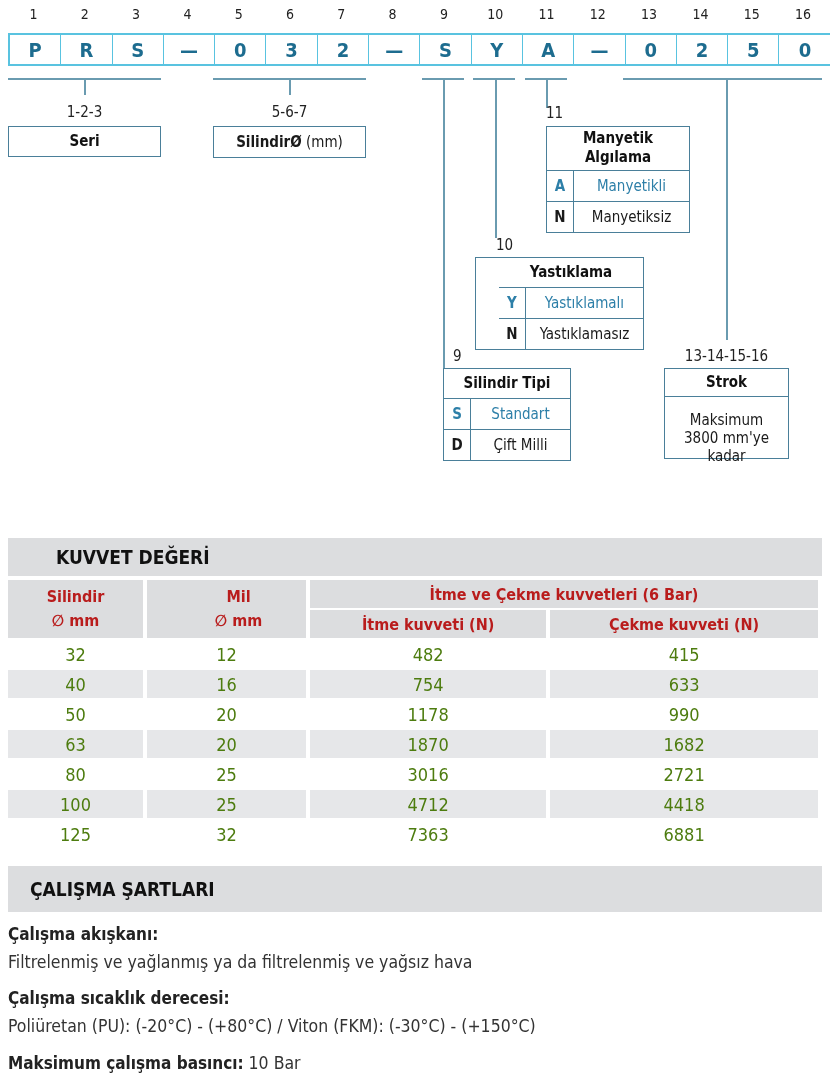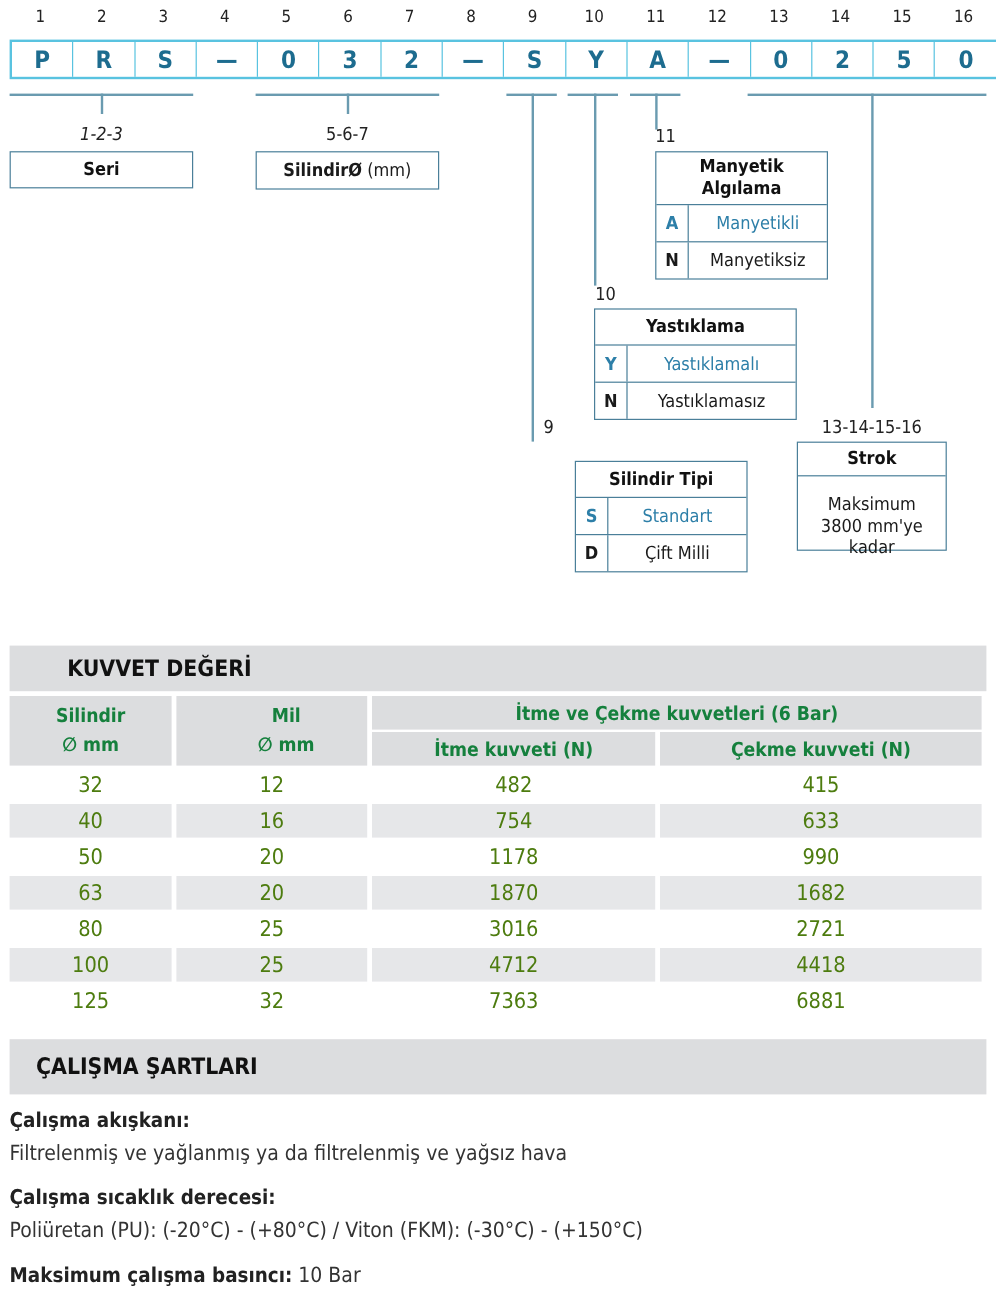--- a/index.html
+++ b/index.html
@@ -20,21 +20,21 @@
   .box-row { display:flex; border-top:1.5px solid #4a7f99; height:30px; align-items:center; }
   .box-row .key { width:26px; text-align:center; font-weight:bold; font-size:15px; height:100%;
                   display:flex; align-items:center; justify-content:center; border-right:1.5px solid #4a7f99; }
   .box-row .val { flex:1; text-align:center; font-size:15px; }
   .blue { color:#2d7fa8; }
   .list-cell { height:30px; border-top:1.5px solid #4a7f99; display:flex; align-items:center;
                justify-content:center; font-size:15px; }
   .section-bar { position:absolute; left:8px; width:814px; background:#dcdddf; font-weight:bold;
                  font-size:19px; padding-left:22px; box-sizing:border-box; display:flex; align-items:center; color:#111; }
   table.force { position:absolute; left:4px; top:578px; width:818px; border-collapse:separate; border-spacing:4px 2px; }
-  table.force th { background:#dcdddf; font-weight:bold; font-size:16px; padding:0; text-align:center; color:#15803d; }
+  table.force th { background:#dcdddf; font-weight:bold; font-size:16px; padding:0; text-align:center; color:#b91c1c; }
   table.force td { font-size:18px; text-align:center; padding:0; height:28px; color:#4d7c0f; }
   table.force tr.alt td { background:#e6e7e9; }
   .cond-label { position:absolute; left:8px; font-weight:bold; font-size:17px; color:#222; }
   .cond-text { position:absolute; left:8px; font-size:17.5px; color:#333; }
 </style>
 </head>
 <body>
 
 <div id="idx-row">
     <div class="idx" style="left: 8px;">1</div>
@@ -80,21 +80,21 @@
 <div class="vline" style="left:289px; top:78px; height:17px;"></div>
 <div class="hline" style="left:422px; top:78px; width:42px;"></div>
 <div class="vline" style="left:443px; top:78px; height:290px;"></div>
 <div class="hline" style="left:473px; top:78px; width:42px;"></div>
 <div class="vline" style="left:495px; top:78px; height:160px;"></div>
 <div class="hline" style="left:525px; top:78px; width:42px;"></div>
 <div class="vline" style="left:546px; top:78px; height:30px;"></div>
 <div class="hline" style="left:623px; top:78px; width:199px;"></div>
 <div class="vline" style="left:726px; top:78px; height:262px;"></div>
 
-<div class="lbl" style="left:8px; top:103px; width:153px;font-style:italic;">1-2-3</div>
+<div class="lbl" style="left:8px; top:103px; width:153px;">1-2-3</div>
 <div class="box" style="left:8px; top:126px; width:153px; height:31px; display:flex; align-items:center; justify-content:center;">
   <span class="box-title">Seri</span>
 </div>
 
 <div class="lbl" style="left:213px; top:103px; width:153px;">5-6-7</div>
 <div class="box" style="left:213px; top:126px; width:153px;">
   <div style="height:30px; display:flex; align-items:center; justify-content:center; font-size:15px;">
     <b>SilindirØ</b>&nbsp;<span>(mm)</span>
   </div>
 </div>
@@ -111,36 +111,36 @@
         <div class="val blue">Manyetikli</div>
       </div>
       <div class="box-row">
         <div class="key">N</div>
         <div class="val">Manyetiksiz</div>
       </div>
     </div>
 </div>
 
 <div class="lbl" style="left:496px; top:236px; text-align:left;">10</div>
-<div class="box" style="left:495px; top:257px; width:169px;">
+<div class="box" style="left:475px; top:257px; width:169px;padding-left:23px;">
   <div class="box-title" style="height:29px; display:flex; align-items:center; justify-content:center;">Yastıklama</div>
   <div id="cush-opts">
       <div class="box-row">
         <div class="key blue">Y</div>
         <div class="val blue">Yastıklamalı</div>
       </div>
       <div class="box-row">
         <div class="key">N</div>
         <div class="val">Yastıklamasız</div>
       </div>
     </div>
 </div>
 
 <div class="lbl" style="left:453px; top:347px; text-align:left;">9</div>
-<div class="box" style="left:443px; top:384px; width:144px;margin-left:36px;">
+<div class="box" style="left:443px; top:368px; width:128px;">
   <div class="box-title" style="height:29px; display:flex; align-items:center; justify-content:center;">Silindir Tipi</div>
   <div id="type-opts">
       <div class="box-row">
         <div class="key blue">S</div>
         <div class="val blue">Standart</div>
       </div>
       <div class="box-row">
         <div class="key">D</div>
         <div class="val">Çift Milli</div>
       </div>

